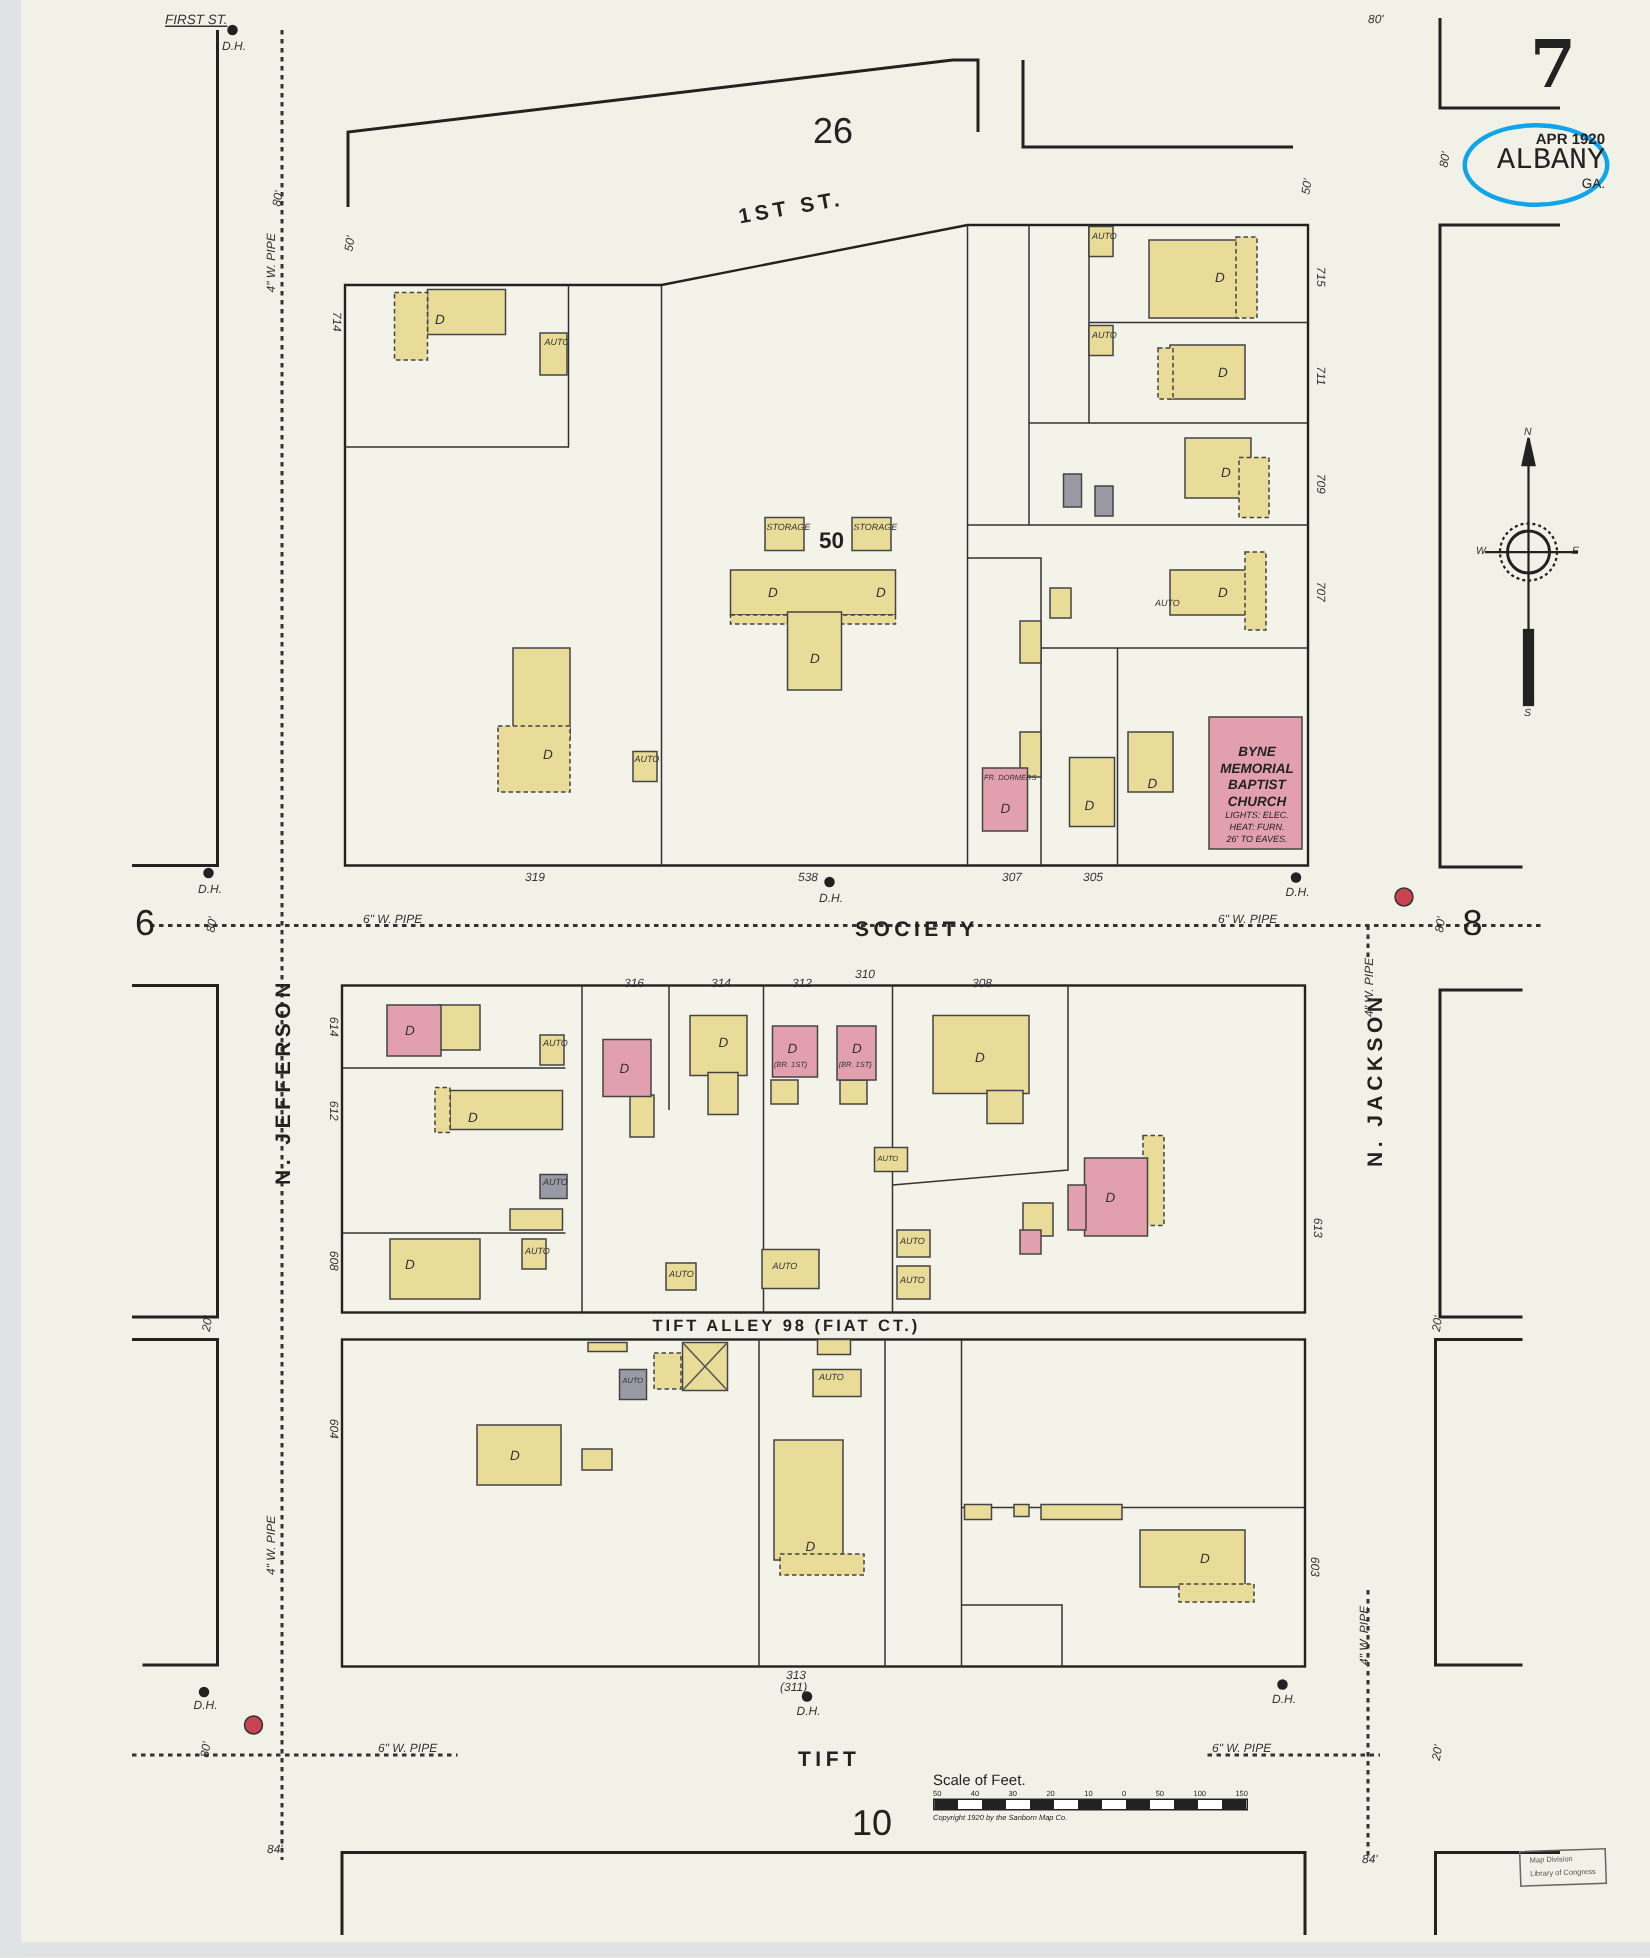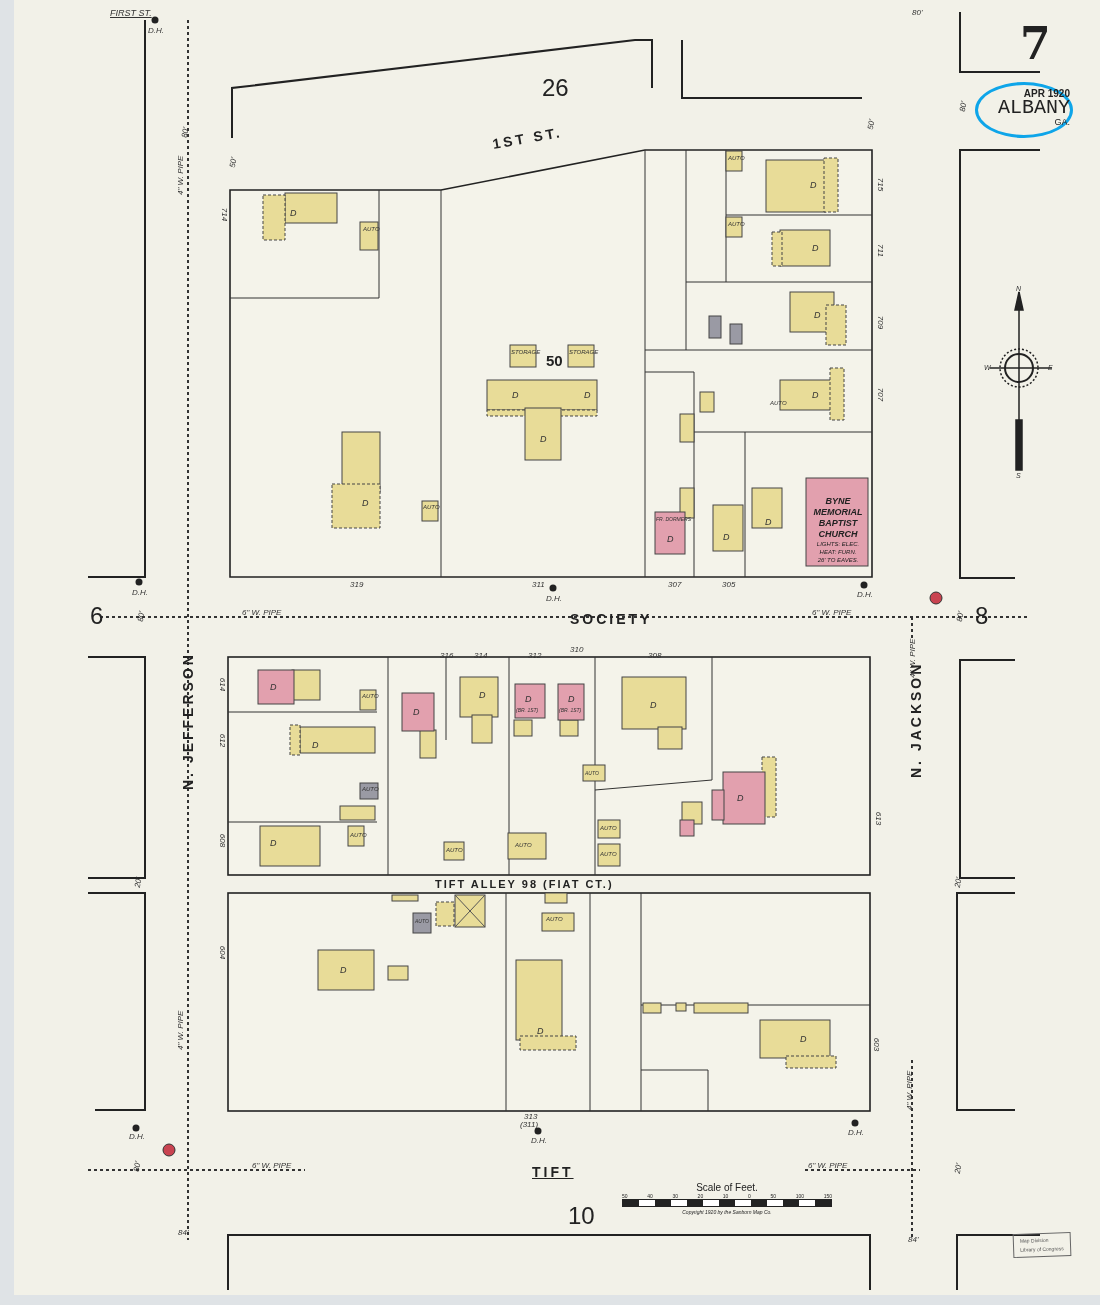--- a/index.html
+++ b/index.html
@@ -11,21 +11,21 @@
   .st{position:absolute;white-space:nowrap;font-weight:bold;letter-spacing:3px;font-size:14px;color:#222;}
   .vst{position:absolute;white-space:nowrap;font-weight:bold;letter-spacing:3px;font-size:14px;transform:rotate(-90deg);transform-origin:left top;color:#222;}
   .blk{position:absolute;font-size:24px;color:#222;}
   .sheetnum{position:absolute;left:1020px;top:18px;font-family:"DejaVu Serif",serif;font-weight:bold;font-size:44px;color:#222;}
   .oval{position:absolute;left:975px;top:82px;width:98px;height:56px;border:3px solid #0ea5e9;border-radius:50%;text-align:right;box-sizing:border-box;}
   .oval .d{font-size:10px;font-weight:bold;margin-top:3px;}
   .oval .c{font-size:20px;line-height:18px;font-family:Liberation Mono, monospace;}
   .oval .s{font-size:9px;}
   .church{position:absolute;font-style:italic;font-size:9px;font-weight:bold;color:#222;text-align:center;line-height:11px;}
   .church .sm{font-size:6px;font-weight:normal;line-height:8px;}
-  .scale{position:absolute;left:622px;top:1182px;width:210px;text-align:center;}
+  .scale{position:absolute;left:622px;top:1182px;width:210px;}
   .scale .t{font-size:10px;}
   .scale .ticks{display:flex;justify-content:space-between;font-size:5px;}
   .scale .bar{height:6px;border:1px solid #222;background:repeating-linear-gradient(90deg,#222 0 16px,#fff 16px 32px);}
   .scale .cp{font-size:5px;font-style:italic;margin-top:2px;}
   .stamp{position:absolute;left:1013px;top:1233px;border:1px solid #666;font-size:5px;padding:2px 6px;color:#555;transform:rotate(-2deg);line-height:9px;}
   .pgnum{position:absolute;font-size:24px;color:#222;}
 </style>
 </head>
 <body>
 
@@ -216,21 +216,21 @@
 <div class="pgnum" style="left:90px;top:602px;">6</div>
 <div class="pgnum" style="left:975px;top:602px;">8</div>
 
 <div class="blk" style="left:542px;top:74px;">26</div>
 <div class="blk" style="left:546px;top:352px;font-size:15px;font-weight:bold;">50</div>
 <div class="blk" style="left:568px;top:1202px;">10</div>
 
 <div class="st" style="left:492px;top:130px;transform:rotate(-10deg);">1ST  ST.</div>
 <div class="lbl" style="left:110px;top:8px;font-size:9px;text-decoration:underline;">FIRST ST.</div>
 <div class="st" style="left:524px;top:611px;margin-left:46px;">SOCIETY</div>
-<div class="st" style="left:532px;top:1164px;text-decoration:underline;">TIFT</div>
+<div class="st" style="left:532px;top:1164px;">TIFT</div>
 <div class="st" style="left:435px;top:878px;font-size:11px;letter-spacing:2px;">TIFT ALLEY 98 (FIAT CT.)</div>
 <div class="vst" style="left:180px;top:790px;">N. JEFFERSON</div>
 <div class="vst" style="left:908px;top:778px;">N. JACKSON</div>
 
 <div class="lbl" style="left:228px;top:158px;transform:rotate(-80deg);">50'</div>
 <div class="lbl" style="left:180px;top:128px;transform:rotate(-80deg);">80'</div>
 <div class="lbl" style="left:866px;top:120px;transform:rotate(-80deg);">50'</div>
 <div class="lbl" style="left:958px;top:102px;transform:rotate(-80deg);">80'</div>
 <div class="lbl" style="left:133px;top:878px;transform:rotate(-80deg);">20'</div>
 <div class="lbl" style="left:953px;top:878px;transform:rotate(-80deg);">20'</div>
@@ -253,24 +253,24 @@
 
 <div class="lbl" style="left:148px;top:26px;">D.H.</div>
 <div class="lbl" style="left:132px;top:588px;">D.H.</div>
 <div class="lbl" style="left:546px;top:594px;">D.H.</div>
 <div class="lbl" style="left:857px;top:590px;">D.H.</div>
 <div class="lbl" style="left:129px;top:1132px;">D.H.</div>
 <div class="lbl" style="left:531px;top:1136px;">D.H.</div>
 <div class="lbl" style="left:848px;top:1128px;">D.H.</div>
 
 <div class="lbl" style="left:350px;top:580px;">319</div>
-<div class="lbl" style="left:532px;top:580px;">311</div>
+<div class="lbl" style="left:532px;top:580px;">538</div>
 <div class="lbl" style="left:668px;top:580px;">307</div>
 <div class="lbl" style="left:722px;top:580px;">305</div>
-<div class="lbl" style="left:440px;top:651px;">316</div>
+<div class="lbl" style="left:416px;top:651px;">316</div>
 <div class="lbl" style="left:474px;top:651px;">314</div>
 <div class="lbl" style="left:528px;top:651px;">312</div>
 <div class="lbl" style="left:570px;top:645px;">310</div>
 <div class="lbl" style="left:648px;top:651px;">308</div>
 <div class="lbl" style="left:874px;top:180px;transform:rotate(90deg);">715</div>
 <div class="lbl" style="left:874px;top:246px;transform:rotate(90deg);">711</div>
 <div class="lbl" style="left:874px;top:318px;transform:rotate(90deg);">709</div>
 <div class="lbl" style="left:874px;top:390px;transform:rotate(90deg);">707</div>
 <div class="lbl" style="left:872px;top:814px;transform:rotate(90deg);">613</div>
 <div class="lbl" style="left:870px;top:1040px;transform:rotate(90deg);">603</div>

